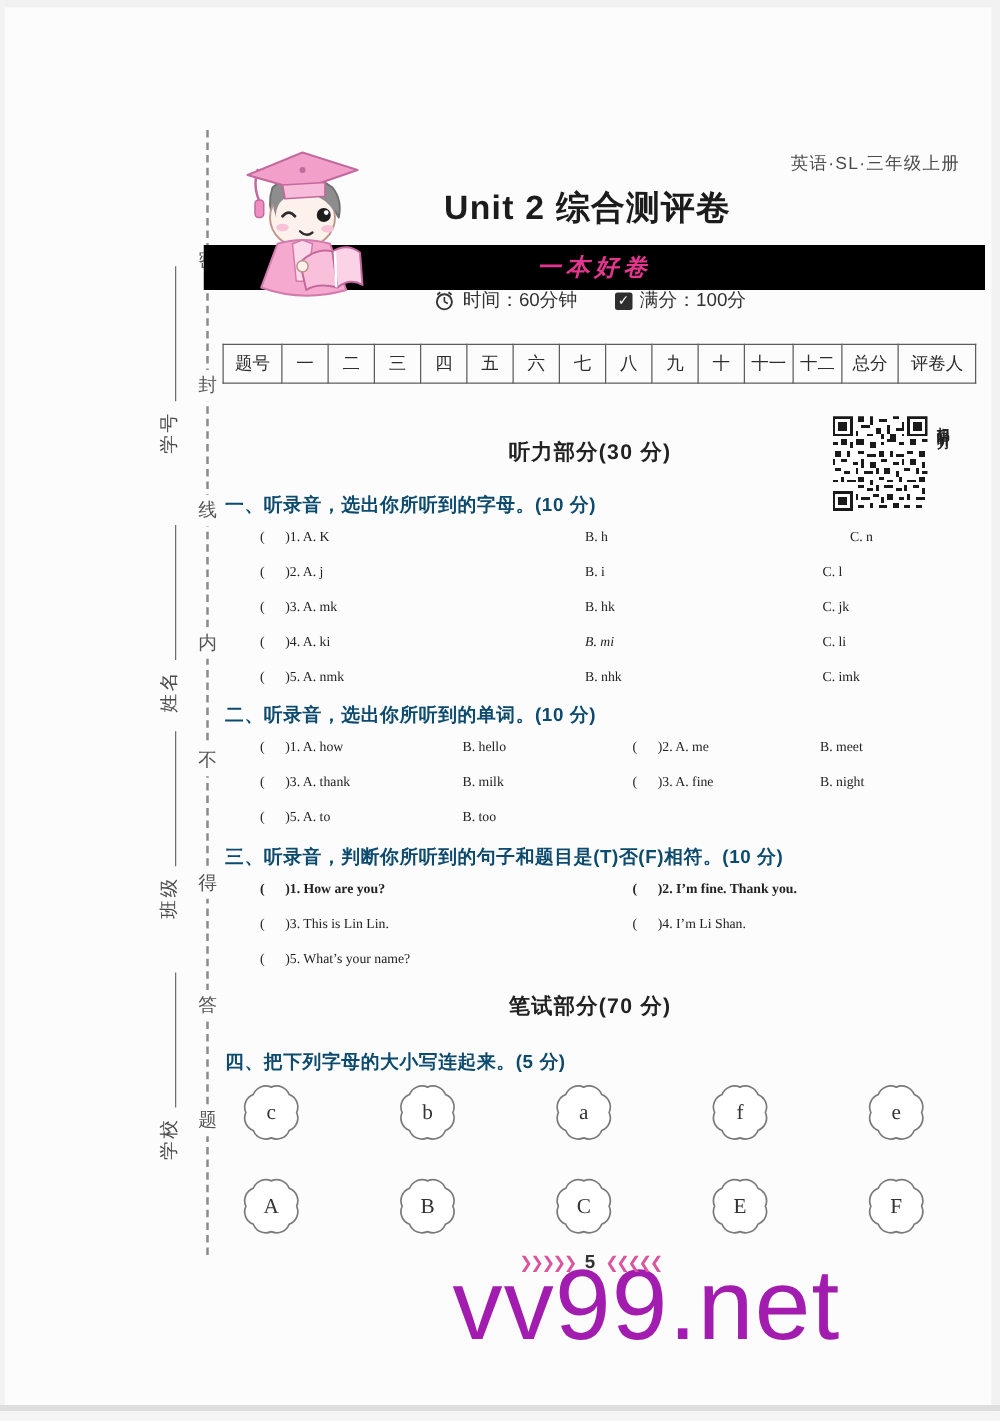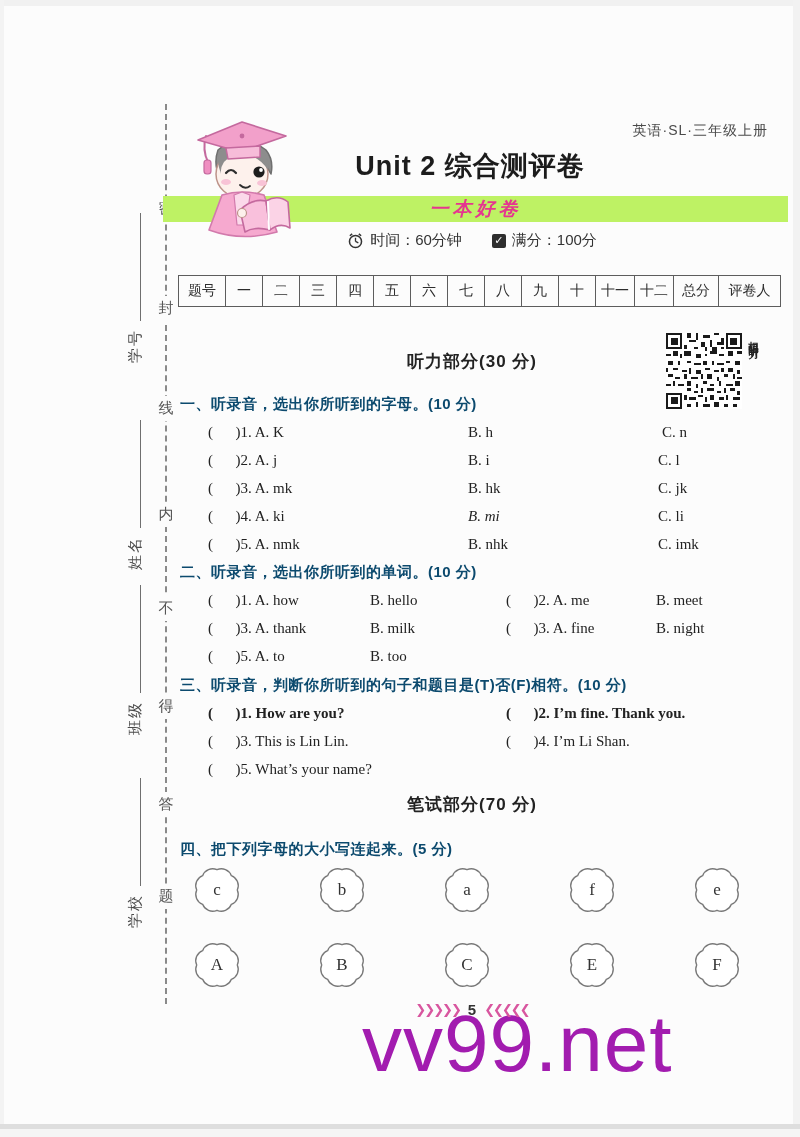--- a/index.html
+++ b/index.html
@@ -20,38 +20,38 @@
   
   .seal-line{left:165px;top:104px;height:900px;width:0;border-left:2px dashed #8a8a8a;}
   .seal-char{left:156px;width:20px;text-align:center;font-size:15px;color:#555;background:#fcfcfc;padding:3px 0;}
   .seal-field{width:150px;height:20px;display:flex;align-items:center;gap:8px;transform:rotate(-90deg);}
   .seal-field .lbl{font-size:15px;color:#4a4a4a;letter-spacing:2px;white-space:nowrap;}
   .seal-field .blank{flex:1;border-bottom:1.5px solid #6f6f6f;height:1px;margin-top:10px;}
 
   
   .edition{right:32px;top:122px;font-size:14px;color:#4a4a4a;letter-spacing:1px;}
   .title{left:250px;top:148px;width:440px;text-align:center;font-size:27px;font-weight:bold;color:#1c1c1c;letter-spacing:1px;}
-  .banner{left:163px;top:196px;width:625px;height:26px;background:#bef264;display:flex;align-items:center;justify-content:center;}
+  .banner{left:163px;top:196px;width:625px;height:36px;background:#000000;display:flex;align-items:center;justify-content:center;}
   .banner .banner-text{font-size:19px;font-weight:bold;font-style:italic;color:#e5368f;letter-spacing:4px;}
   .meta{left:178px;top:231px;width:588px;display:flex;justify-content:center;gap:30px;align-items:center;font-size:15px;color:#333;}
   .meta .item{display:flex;align-items:center;gap:6px;}
   .check-box{width:14px;height:14px;background:#2e2e2e;border-radius:2px;color:#fff;font-size:11px;font-weight:bold;display:flex;align-items:center;justify-content:center;}
 
   
   table.score{left:178px;top:275px;width:588px;border-collapse:collapse;table-layout:fixed;position:absolute;}
   table.score td{border:1px solid #5d5d5d;height:30px;text-align:center;font-size:14px;color:#2d2d2d;padding:0;}
 
   .part-heading{left:178px;width:588px;text-align:center;font-size:17px;font-weight:bold;color:#222;letter-spacing:1px;}
 
   
   .qr-wrap{left:666px;top:333px;display:flex;gap:4px;}
   .qr-caption{writing-mode:vertical-rl;font-size:10px;font-weight:bold;color:#222;letter-spacing:2px;}
 
   .sec-title{left:180px;width:600px;font-size:15px;font-weight:bold;color:#0c4a6e;letter-spacing:0.5px;}
-  .row{left:178px;width:600px;height:22px;font-family:"Liberation Serif","DejaVu Serif",serif;font-size:15px;color:#222;}
+  .row{left:178px;width:600px;height:22px;font-family:"Liberation Serif","DejaVu Serif",serif;font-size:11px;color:#222;}
   .row span{position:absolute;white-space:pre;top:0;}
 
   
   .flower{width:58px;height:58px;}
   .flower svg{position:absolute;left:0;top:0;}
   .flower .letter{position:absolute;inset:0;display:flex;align-items:center;justify-content:center;
     font-family:"Liberation Serif","DejaVu Serif",serif;font-size:17px;color:#333;}
 
   
   .watermark{left:362px;top:998px;font-size:80px;font-weight:normal;color:#a21caf;letter-spacing:1px;z-index:1;font-family:"Liberation Sans",sans-serif;}
@@ -224,21 +224,21 @@
       M9 31h2v1h-2z M13 30h1v2h-1z M16 31h3v1h-3z M21 30h2v2h-2z M25 31h2v1h-2z M29 31h2v1h-2z"></path>
     </g>
   </svg>
   <span class="qr-caption">扫码听听力</span>
 </div>
 
 <div class="abs sec-title" style="top:395px;">一、听录音，选出你所听到的字母。(10 分)</div>
 <div class="abs row" style="top:424px;">
   <span style="left:30px;">(      )1. A. K</span>
   <span style="left:290px;">B. h</span>
-  <span style="left:484px;">C. n</span>
+  <span style="left:502px;">C. n</span>
 </div>
 <div class="abs row" style="top:452px;">
   <span style="left:30px;">(      )2. A. j</span>
   <span style="left:290px;">B. i</span>
   <span style="left:480px;">C. l</span>
 </div>
 <div class="abs row" style="top:480px;">
   <span style="left:30px;">(      )3. A. mk</span>
   <span style="left:290px;">B. hk</span>
   <span style="left:480px;">C. jk</span>

